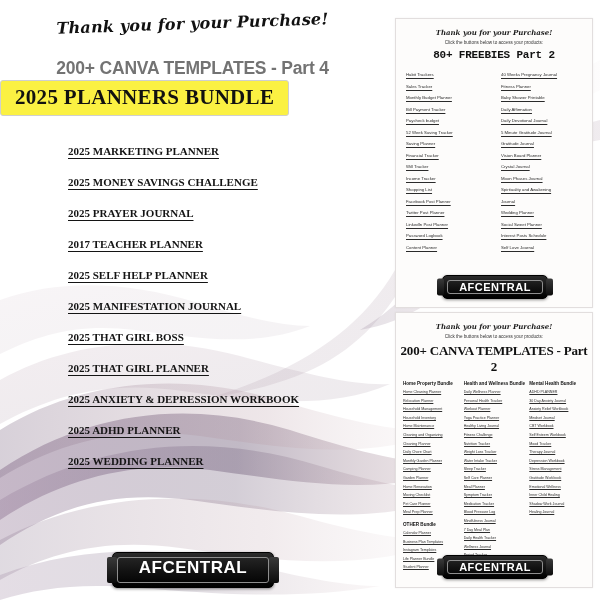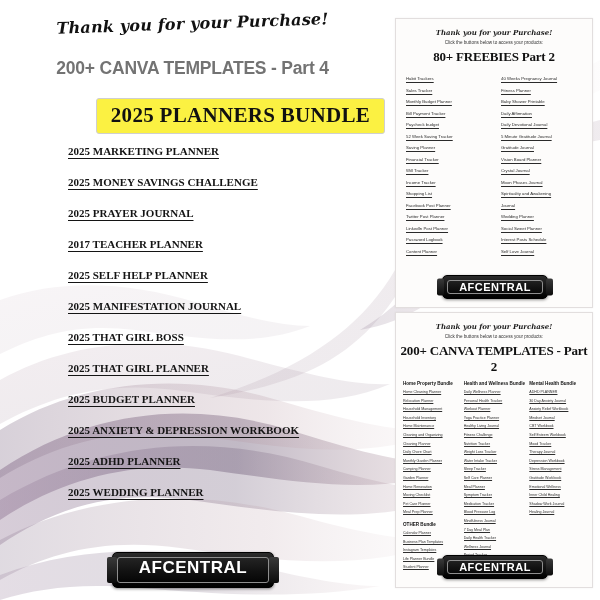--- a/index.html
+++ b/index.html
@@ -56,24 +56,24 @@
     text-align: center;
     font-family: "Liberation Sans", sans-serif;
     font-size: 17.5px;
     font-weight: bold;
     color: #737373;
     letter-spacing: -0.2px;
   }
 
   .highlight-wrap {
     position: absolute;
-    top: 98px;
+    top: 80px;
     left: 0;
     width: 385px;
-    text-align: right;
+    text-align: left;
   }
   .highlight {
     display: inline-block;
     background: #fbf142;
     border: 1.5px solid #cfcfcf;
     border-radius: 3px;
     padding: 4px 14px 5px 14px;
     font-family: "Liberation Serif", serif;
     font-weight: bold;
     font-size: 21px;
@@ -184,23 +184,23 @@
   }
   .t-sub {
     text-align: center;
     font-family: "Liberation Sans", sans-serif;
     font-size: 4.6px;
     color: #333;
     margin-top: 3px;
   }
   .t-title {
     text-align: center;
-    font-family: Liberation Serif, serif;
-    font-weight: bold;
-    font-size: 13px;
+    font-family: Liberation Mono, monospace;
+    font-weight: bold;
+    font-size: 11px;
     color: #111;
     margin-top: 4px;
     letter-spacing: -.2px;
   }
   .t-title.serif {
     font-family: "Liberation Serif", serif;
     font-size: 13px;
   }
 
   .t-cols {
@@ -310,21 +310,20 @@
 
   <div class="link-list">
     <a class="link-item">2025 MARKETING PLANNER</a>
     <a class="link-item">2025 MONEY SAVINGS CHALLENGE</a>
     <a class="link-item">2025 PRAYER JOURNAL</a>
     <a class="link-item">2017 TEACHER PLANNER</a>
     <a class="link-item">2025 SELF HELP PLANNER</a>
     <a class="link-item">2025 MANIFESTATION JOURNAL</a>
     <a class="link-item">2025 THAT GIRL BOSS</a>
     <a class="link-item">2025 THAT GIRL PLANNER</a>
-    <a class="link-item">2025 BUDGET PLANNER</a>
     <a class="link-item">2025 ANXIETY &amp; DEPRESSION WORKBOOK</a>
     <a class="link-item">2025 ADHD PLANNER</a>
     <a class="link-item">2025 WEDDING PLANNER</a>
   </div>
 </div>
 
 <div class="logo-plate logo-main">
   <span class="logo-ear left"></span>
   <span class="logo-ear right"></span>
   <span class="logo-inner">

